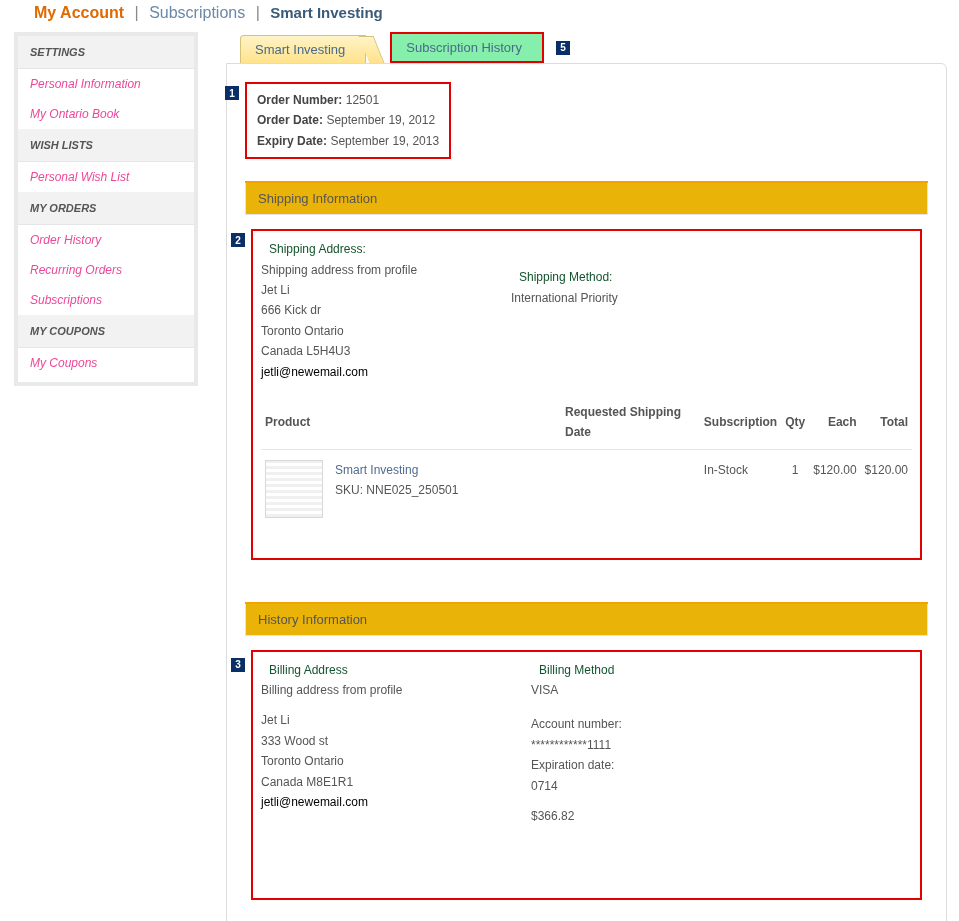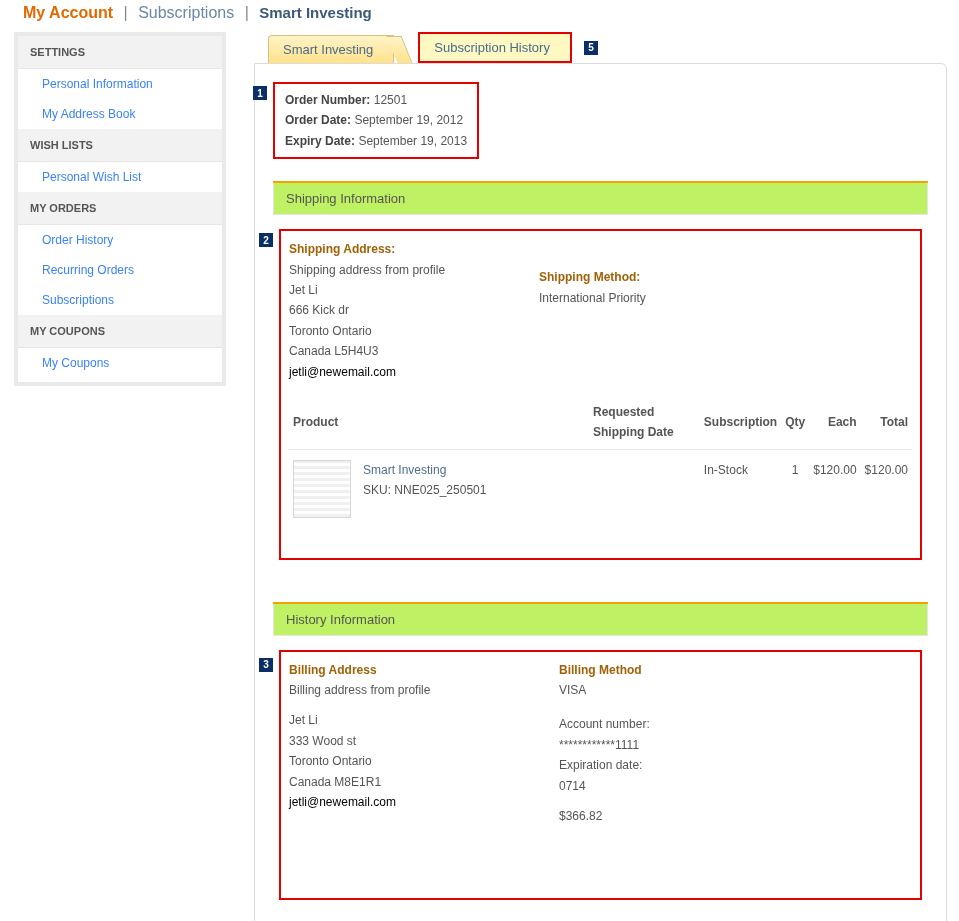--- a/index.html
+++ b/index.html
@@ -1,47 +1,47 @@
 <!DOCTYPE html>
 <html><head>
 <meta charset="utf-8">
 <style>
   * { box-sizing: border-box; margin: 0; padding: 0; }
   body { font-family: Arial, Helvetica, sans-serif; font-size: 12px; color: #404040; background: #fff; width: 959px; }
   a { color: #4f6d8f; text-decoration: none; }
-  .breadcrumb { padding: 4px 8px 10px 23px; font-size: 16px; }
+  .breadcrumb { padding: 4px 8px 10px 34px; font-size: 16px; }
   .breadcrumb .sep { color: #888; margin: 0 6px; }
   .bc-my-account { color: #e06a00; font-weight: bold; }
   .bc-subscriptions { color: #6a88a8; }
   .bc-smart { color: #3a5a7a; font-weight: bold; font-size:15px;}
   .layout { display: flex; align-items: flex-start; padding: 0 12px 12px 14px; }
   
-  .sidebar { width: 212px; border: 4px solid #e9e9e9; background:#fff;}
+  .sidebar { width: 184px; border: 4px solid #e9e9e9; background:#fff;font-style:italic;}
   .sidebar .sec-header { background: #f2f2f2; color:#555; font-weight: bold; padding: 10px 12px; font-size:11px; border-bottom:1px solid #e6e6e6;}
-  .sidebar .item { padding: 8px 12px; color:#3b82f6; font-size:12px;margin-left:12px;}
+  .sidebar .item { padding: 8px 12px; color:#ec4899; font-size:12px;}
   .sidebar .item:first-of-type { padding-top:12px;}
   .sidebar .item:last-of-type { padding-bottom:12px;}
   
   .main { flex: 1; margin-left: 28px; position: relative; }
   .tabs { display: flex; padding-left: 14px; align-items: flex-end; position: relative;}
   .tab { padding: 6px 20px 6px 14px; font-size:13px; color:#4a6a8a; position:relative;}
   .tab-active { background: linear-gradient(#fff4c7, #ffe28a); border:1px solid #d5c27a; border-bottom:none; border-top-left-radius:4px;}
   .tab-active::after { content:""; position:absolute; right:-14px; top:0; bottom:0; width:14px; background:linear-gradient(#fff4c7,#ffe28a); transform:skewX(22deg); border-right:1px solid #d5c27a; border-top:1px solid #d5c27a;}
-  .tab-inactive { background:#fef9c3;}
+  .tab-inactive { background:#86efac;}
   .panel { border:1px solid #dcdcdc; border-top:1px solid #dcdcdc; border-radius:0 6px 6px 6px; padding:18px 18px 10px 18px;}
   .order-meta { font-size:12px; color:#555; line-height:1.7;}
   .order-meta b { color:#444; }
   .section-rule { border-top:2px solid #f5a100; margin-top:22px;}
-  .section-title { background:#bef264; padding:8px 12px; color:#555; font-size:13px; border:1px solid #e4e4e4; border-top:none;}
+  .section-title { background:#eab308; padding:8px 12px; color:#555; font-size:13px; border:1px solid #e4e4e4; border-top:none;}
   .section-body { padding:14px 6px 20px 6px; font-size:12px; color:#555; line-height:1.7;}
   .two-col { display:flex; gap:40px;}
   .two-col > div { flex:0 0 auto;}
   .colA { width:210px;}
   .colB { width:320px;}
-  .lbl { font-weight:bold; color:#a16207;}
+  .lbl { font-weight:normal; color:#14532d;margin-left:8px;}
   .product-table { width:100%; border-collapse:collapse; margin-top:14px; font-size:12px; color:#555;}
   .product-table th { text-align:left; font-weight:bold; padding:6px 4px; border-bottom:1px solid #e6e6e6;}
   .product-table th.r, .product-table td.r { text-align:right;}
   .product-table th.c, .product-table td.c { text-align:center;}
   .product-table td { padding:10px 4px; vertical-align:top;}
   .thumb { width:58px; height:58px; border:1px solid #d8d8d8; background:
      repeating-linear-gradient(0deg,#f0f0f0,#f0f0f0 3px,#fff 3px,#fff 6px);
      display:inline-block;}
   
   .callout { border:2px solid #e20000; position:relative; padding:4px 6px;}
@@ -63,21 +63,21 @@
   <a href="#" class="bc-subscriptions">Subscriptions</a>
   <span class="sep">|</span>
   <span class="bc-smart">Smart Investing</span>
 </div>
 
 <div class="layout">
 
   <div class="sidebar">
     <div class="sec-header">SETTINGS</div>
     <div class="item">Personal Information</div>
-    <div class="item">My Address Book</div>
+    <div class="item">My Ontario Book</div>
 
     <div class="sec-header">WISH LISTS</div>
     <div class="item">Personal Wish List</div>
 
     <div class="sec-header">MY ORDERS</div>
     <div class="item">Order History</div>
     <div class="item">Recurring Orders</div>
     <div class="item">Subscriptions</div>
 
     <div class="sec-header">MY COUPONS</div>

